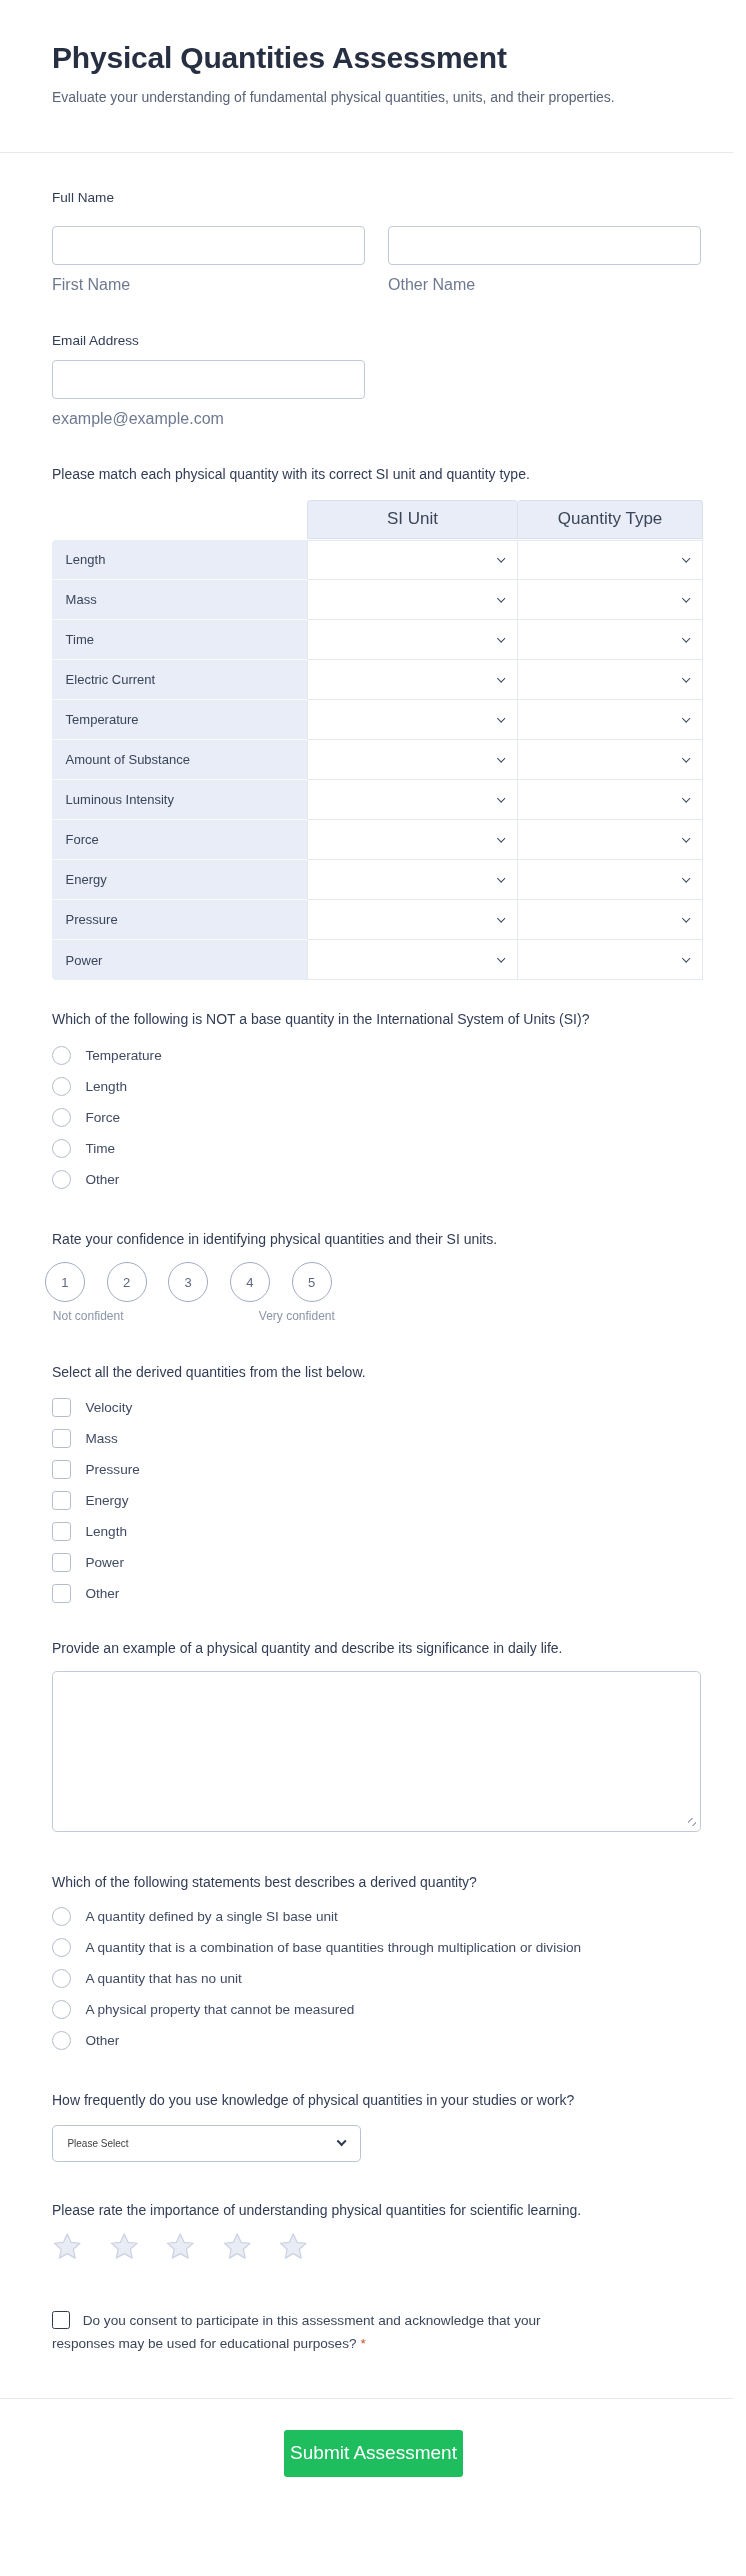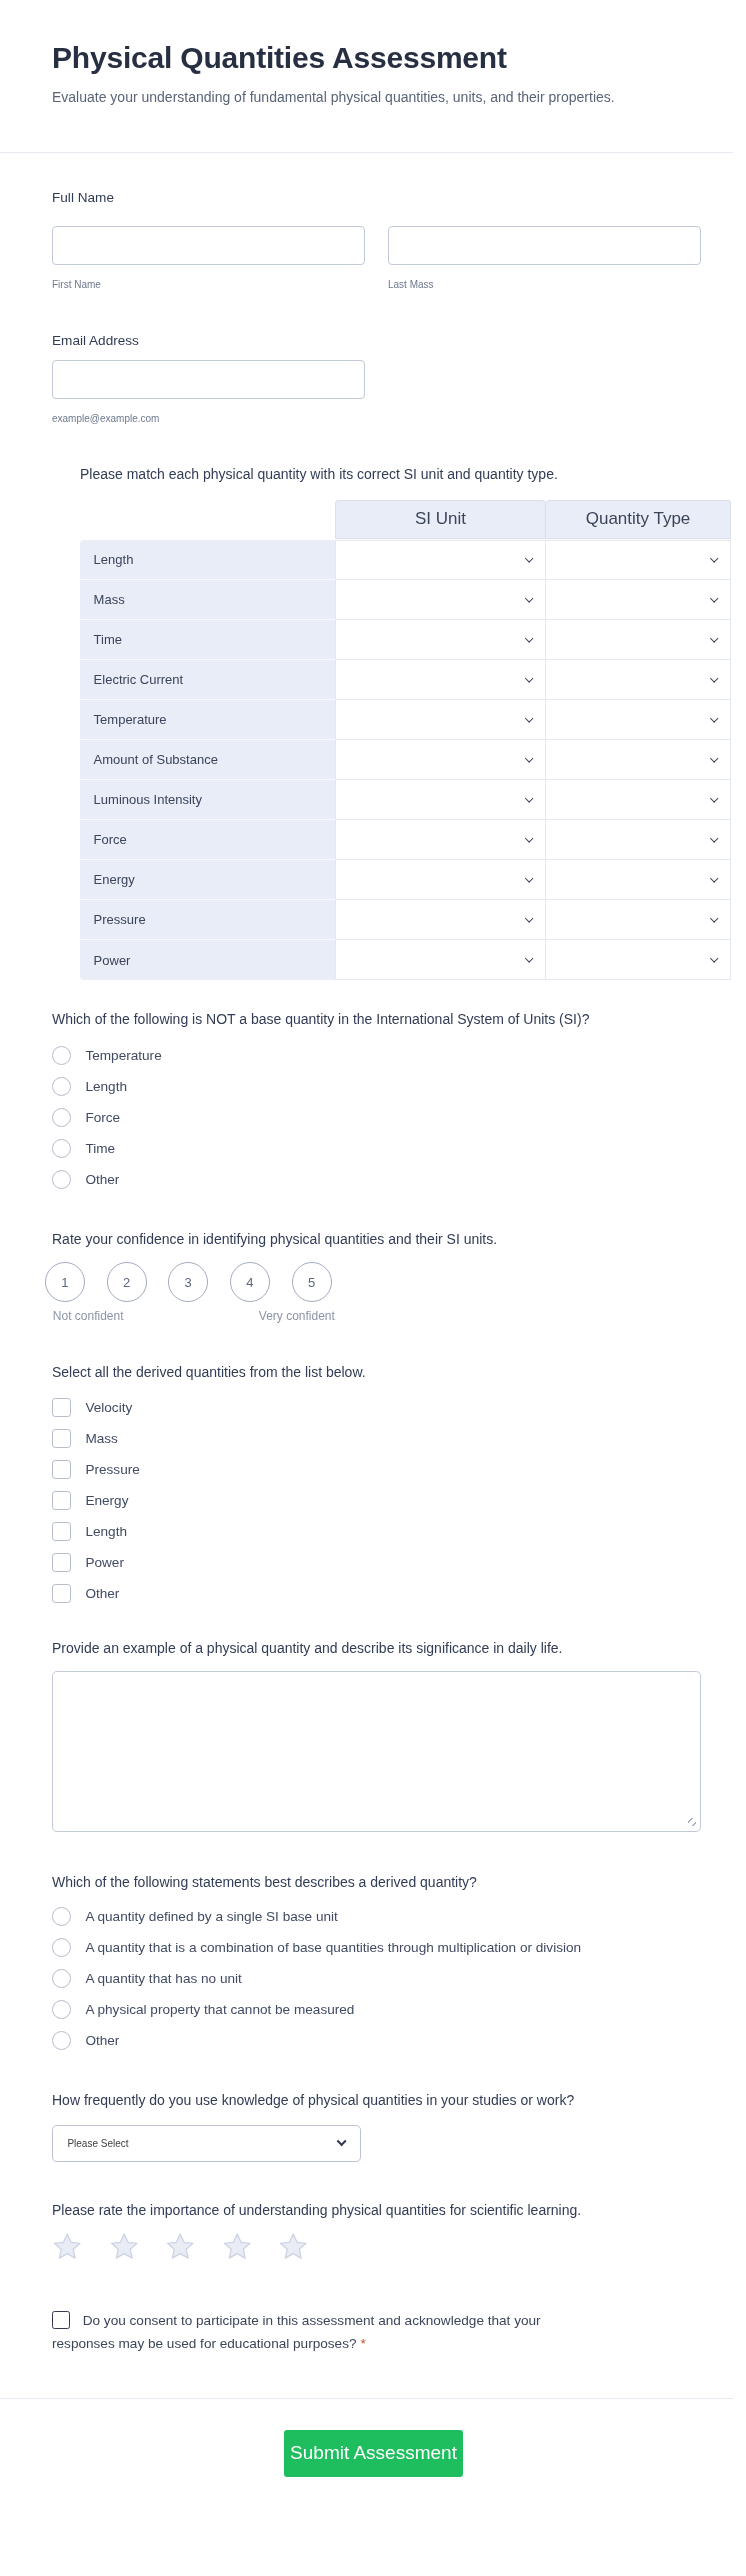--- a/index.html
+++ b/index.html
@@ -10,29 +10,29 @@
 
   
   .header-content { padding-top: 40px; }
   h1.title { margin: 0; font-size: 30px; line-height: 35px; font-weight: 700; color: #272f42; letter-spacing: -0.2px; }
   .subtitle { margin: 9.6px 0 0 0; font-size: 14px; line-height: 25px; color: #5a6477; max-width: 638px; }
   .divider { border-top: 0.8px solid #e7eaf1; height: 0; width: 747px; margin-top: 42px; }
 
   
   .q-label { display: block; font-size: 13.6px; line-height: 19px; font-weight: 500; color: #313c55; }
   .text-input { width: 313px; height: 39px; border: 0.8px solid #c2c9d8; border-radius: 4px; background: #fff; font-size: 13.6px; color: #3c4659; padding: 0 9.6px; outline: none; }
-  .sublabel { margin-top: 13px; font-size: 10px; line-height: 13.6px; color: #6e7990; }
+  .sublabel { margin-top: 13px; font-size: 16px; line-height: 13.6px; color: #6e7990; }
   .name-row { margin-top: 19px; display: flex; gap: 23px; }
 
   #sec-name { margin-top: 35px; }
   #sec-email { margin-top: 40px; }
   #sec-email .text-input { margin-top: 9.6px; display: block; }
 
   
-  #sec-matrix { margin-top: 39px; margin-left: 28px; }
+  #sec-matrix { margin-top: 39px; }
   .mtable { margin-top: 13.6px; display: grid; grid-template-columns: 255px 211px 185px; width: 651px; }
   .m-corner { height: 39px; }
   .m-head { height: 39px; margin-bottom: 1.6px; background: #e9edf7; border: 0.8px solid #d9dfec; border-radius: 3.2px 3.2px 0 0; display: flex; align-items: center; justify-content: center; font-size: 17px; font-weight: 500; color: #3b4559; }
   .m-head + .m-head { border-left: none; }
   .m-label { height: 40px; background: #e9edf7; border-bottom: 0.8px solid #f8fafd; display: flex; align-items: center; padding-left: 13.6px; font-size: 13px; color: #3a445c; }
   .m-label.r-first { border-radius: 4px 0 0 0; }
   .m-label.r-last { border-radius: 0 0 0 4px; border-bottom: none; }
   .m-cell { height: 40px; background: #fff; position: relative; border-right: 0.8px solid #e3e8f1; border-bottom: 0.8px solid #e3e8f1; cursor: pointer; }
   .m-cell.c-first { border-left: 0.8px solid #e3e8f1; }
   .m-cell.row1 { border-top: 0.8px solid #e3e8f1; }
@@ -106,21 +106,21 @@
 
     <section id="sec-name">
       <label class="q-label">Full Name</label>
       <div class="name-row">
         <div>
           <input class="text-input" type="text" aria-label="First Name" style="">
           <div class="sublabel">First Name</div>
         </div>
         <div>
           <input class="text-input" type="text" aria-label="Last Name" style="">
-          <div class="sublabel">Last Mass</div>
+          <div class="sublabel">Other Name</div>
         </div>
       </div>
     </section>
 
     <section id="sec-email">
       <label class="q-label">Email Address</label>
       <input class="text-input" type="text" aria-label="Email Address" style="">
       <div class="sublabel">example@example.com</div>
     </section>
 

